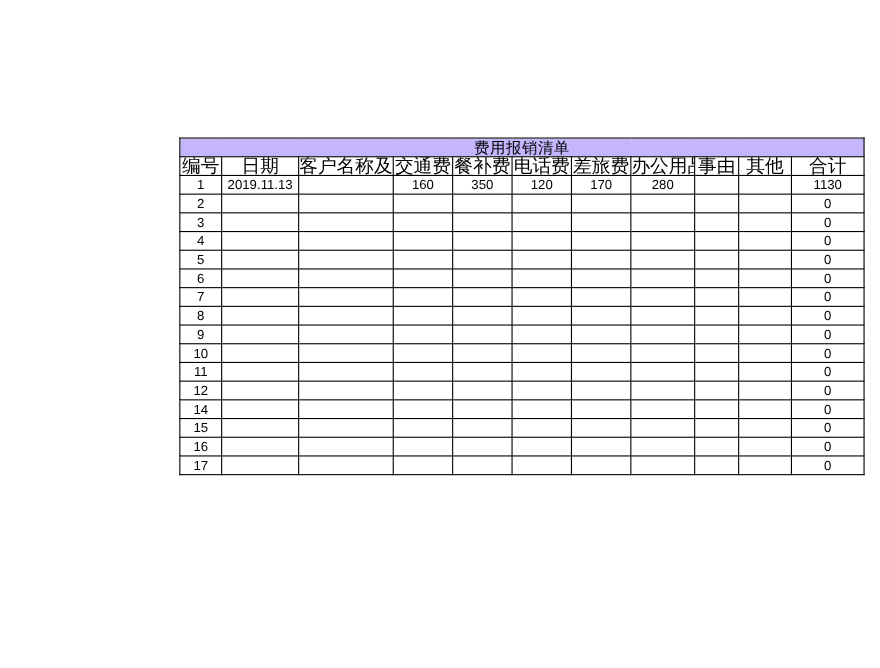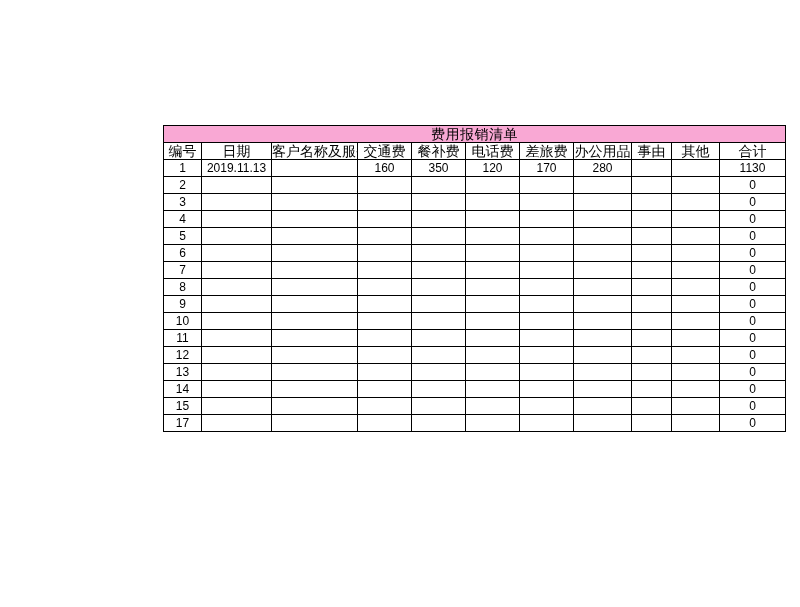--- a/index.html
+++ b/index.html
@@ -32,29 +32,29 @@
     padding: 0;
     font-weight: normal;
     text-align: center;
     vertical-align: middle;
     height: 16px;
     line-height: 14px;
     overflow: hidden;
     white-space: nowrap;
   }
   .title-cell {
-    background: #f9a8d4;
+    background: #c4b5fd;
     font-size: 14px;
     font-weight: bold;
     height: 27px;
     letter-spacing: 0.5px;
   }
   .header-row td {
     height: 38px;
-    font-size: 14px;
+    font-size: 17px;
     white-space: normal;
     line-height: 15px;
     padding: 0 2px;
   }
   .data-row td {
     height: 17px;
   }
   .num-cell {
     text-align: center;
   }
@@ -276,33 +276,20 @@
         <td class="val-right"></td>
         <td class="val-right"></td>
         <td class="val-right"></td>
         <td class="val-right"></td>
         <td class="val-right"></td>
         <td class="val-left"></td>
         <td class="val-left"></td>
         <td class="val-right">0</td>
       </tr>
 
-      <tr class="data-row">
-        <td class="num-cell">13</td>
-        <td class="val-left"></td>
-        <td class="val-left"></td>
-        <td class="val-right"></td>
-        <td class="val-right"></td>
-        <td class="val-right"></td>
-        <td class="val-right"></td>
-        <td class="val-right"></td>
-        <td class="val-left"></td>
-        <td class="val-left"></td>
-        <td class="val-right">0</td>
-      </tr>
 
       <tr class="data-row">
         <td class="num-cell">14</td>
         <td class="val-left"></td>
         <td class="val-left"></td>
         <td class="val-right"></td>
         <td class="val-right"></td>
         <td class="val-right"></td>
         <td class="val-right"></td>
         <td class="val-right"></td>
@@ -318,20 +305,33 @@
         <td class="val-right"></td>
         <td class="val-right"></td>
         <td class="val-right"></td>
         <td class="val-right"></td>
         <td class="val-right"></td>
         <td class="val-left"></td>
         <td class="val-left"></td>
         <td class="val-right">0</td>
       </tr>
 
+      <tr class="data-row">
+        <td class="num-cell">16</td>
+        <td class="val-left"></td>
+        <td class="val-left"></td>
+        <td class="val-right"></td>
+        <td class="val-right"></td>
+        <td class="val-right"></td>
+        <td class="val-right"></td>
+        <td class="val-right"></td>
+        <td class="val-left"></td>
+        <td class="val-left"></td>
+        <td class="val-right">0</td>
+      </tr>
 
       <tr class="data-row">
         <td class="num-cell">17</td>
         <td class="val-left"></td>
         <td class="val-left"></td>
         <td class="val-right"></td>
         <td class="val-right"></td>
         <td class="val-right"></td>
         <td class="val-right"></td>
         <td class="val-right"></td>

